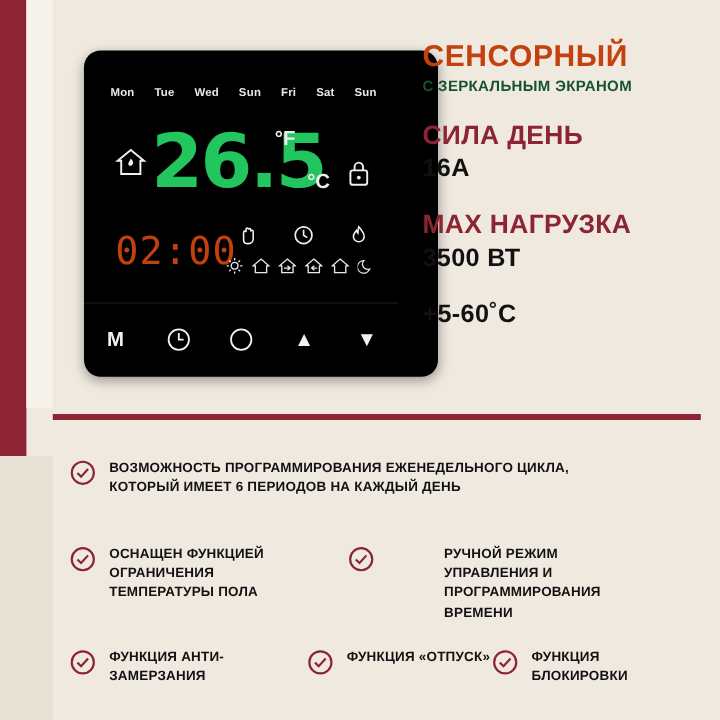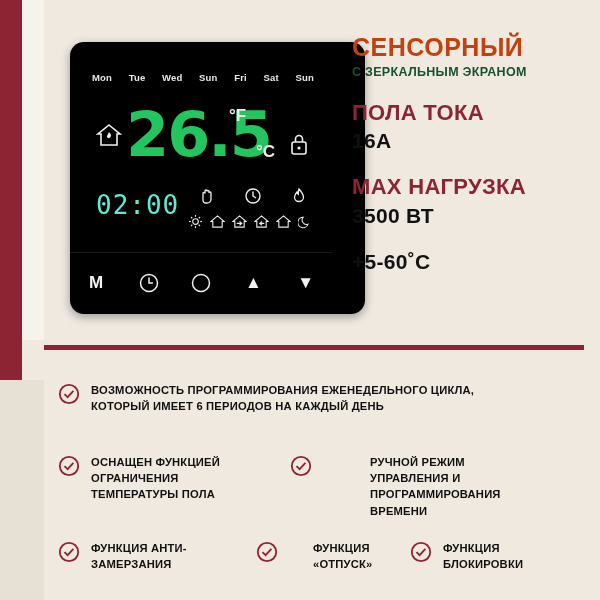--- a/index.html
+++ b/index.html
@@ -150,22 +150,22 @@
     font-weight: bold;
   }
   .lock-icon {
     position: absolute;
     left: 192px; top: 30px;
     width: 22px; height: 24px;
   }
   .clock {
     position: absolute;
     left: 26px; top: 148px;
-    font-size: 26px;
-    color: #5eead4;
+    font-size: 32px;
+    color: #c2410c;
     font-family: "DejaVu Sans Mono", monospace;
     letter-spacing: 1px;
   }
   .mode-icons {
     position: absolute;
     left: 128px; top: 145px;
     width: 110px;
     display: flex;
     justify-content: space-between;
     align-items: center;
@@ -217,21 +217,21 @@
     font-size: 11.2px;
     font-weight: bold;
     color: #111;
     line-height: 1.45;
     letter-spacing: 0.2px;
   }
   .f1 { left: 14px; top: 10px; width: 470px; }
   .f2 { left: 14px; top: 82px; width: 210px; }
   .f3 { left: 246px; top: 82px; width: 240px; gap: 47px; }
   .f4 { left: 14px; top: 168px; width: 180px; }
-  .f5 { left: 212px; top: 168px; width: 160px; gap: 24px; }
+  .f5 { left: 212px; top: 168px; width: 160px; }
   .f6 { left: 366px; top: 168px; width: 160px; }
 </style>
 </head>
 <body>
 
 <div class="page">
 
   <div class="band-left-dark"></div>
   <div class="band-left-light"></div>
   <div class="band-bottom-left"></div>
@@ -353,21 +353,21 @@
       <div class="btn">▲</div>
       <div class="btn">▼</div>
     </div>
   </div>
 
   <div class="top-right-panel">
     <div class="title-main">СЕНСОРНЫЙ</div>
     <div class="title-sub">С ЗЕРКАЛЬНЫМ ЭКРАНОМ</div>
 
     <div class="spec-block">
-      <div class="spec-label">ПОЛА ТОКА</div>
+      <div class="spec-label">СИЛА ДЕНЬ</div>
       <div class="spec-value">16A</div>
     </div>
     <div class="spec-block">
       <div class="spec-label">MAX НАГРУЗКА</div>
       <div class="spec-value">3500 ВТ</div>
     </div>
     <div class="spec-block">
       <div class="spec-value">+5-60˚C</div>
     </div>
   </div>

